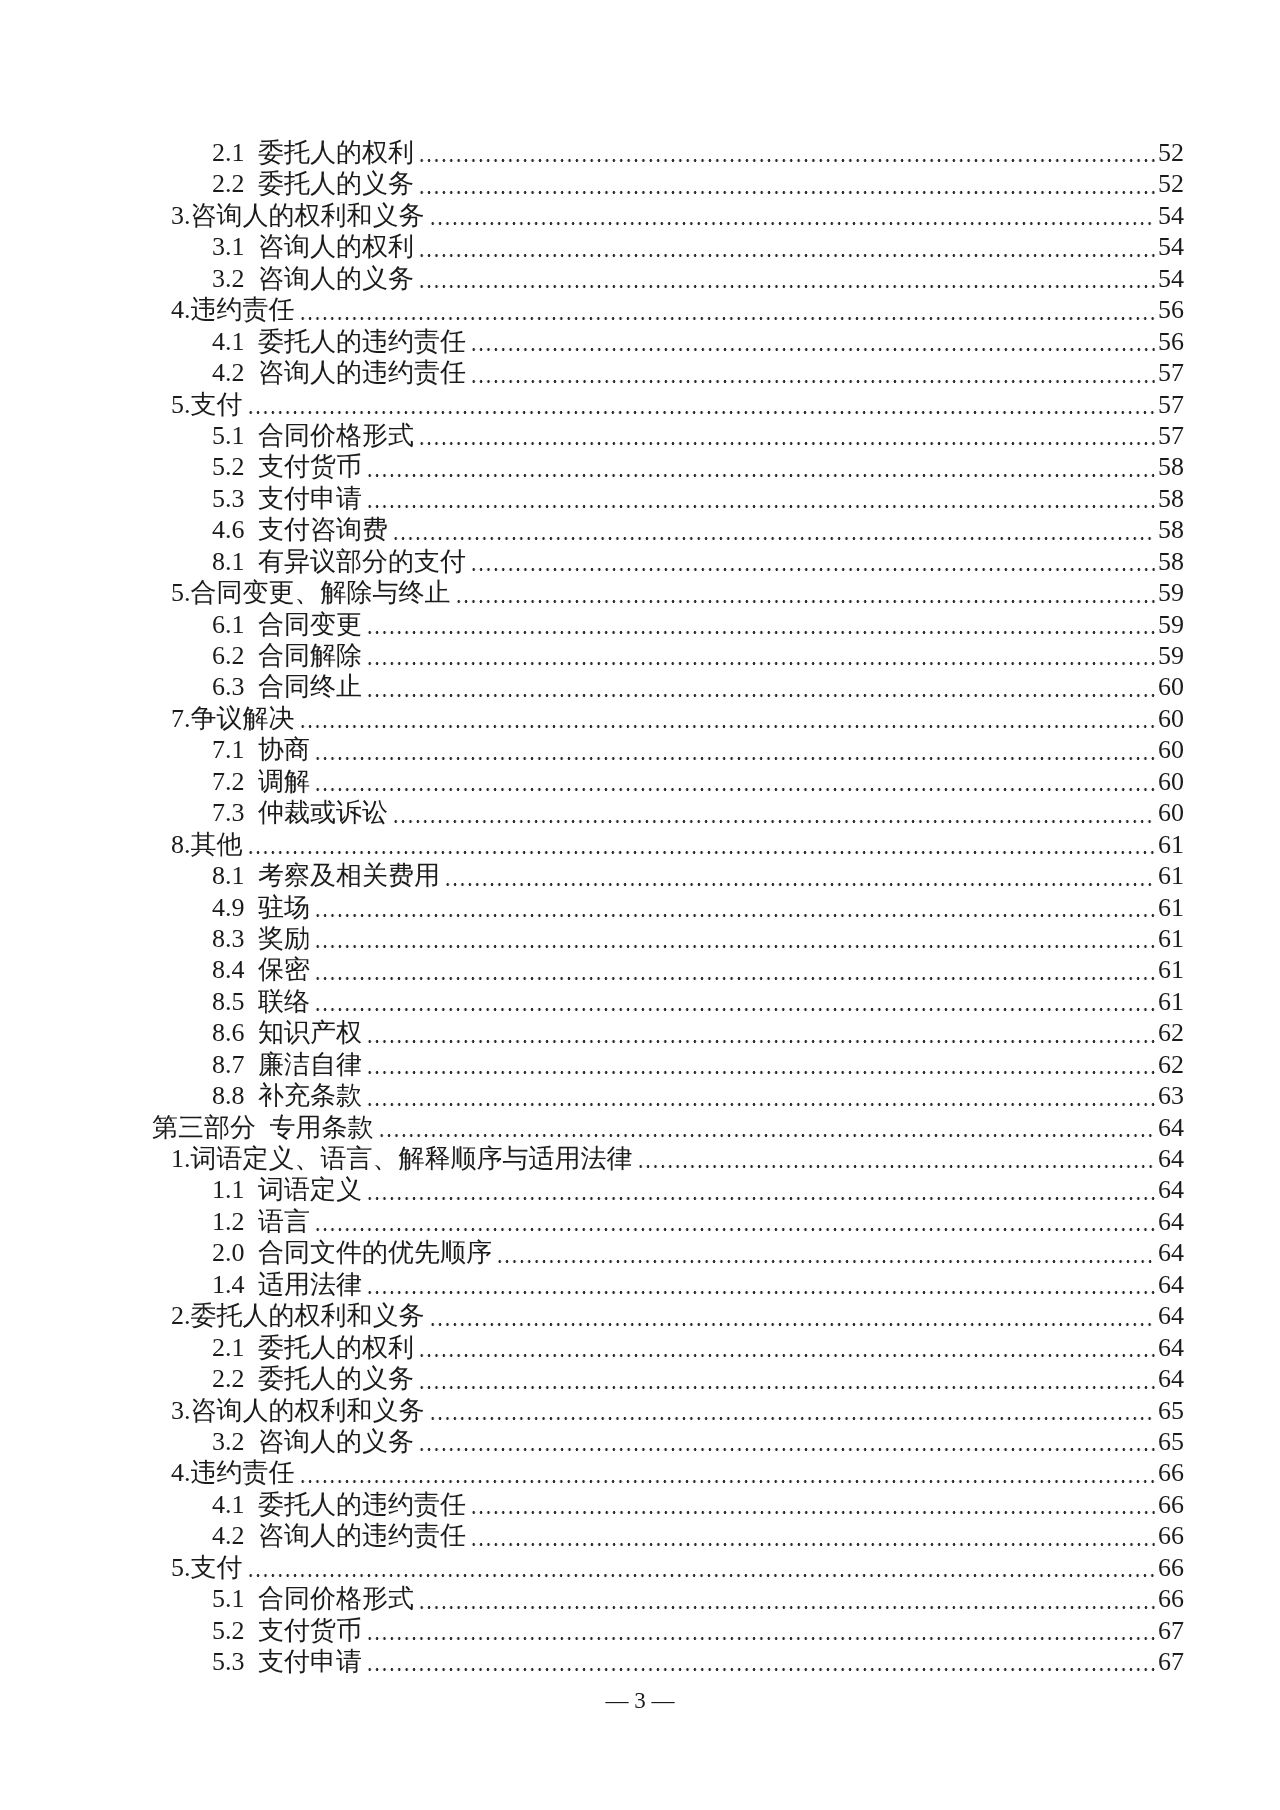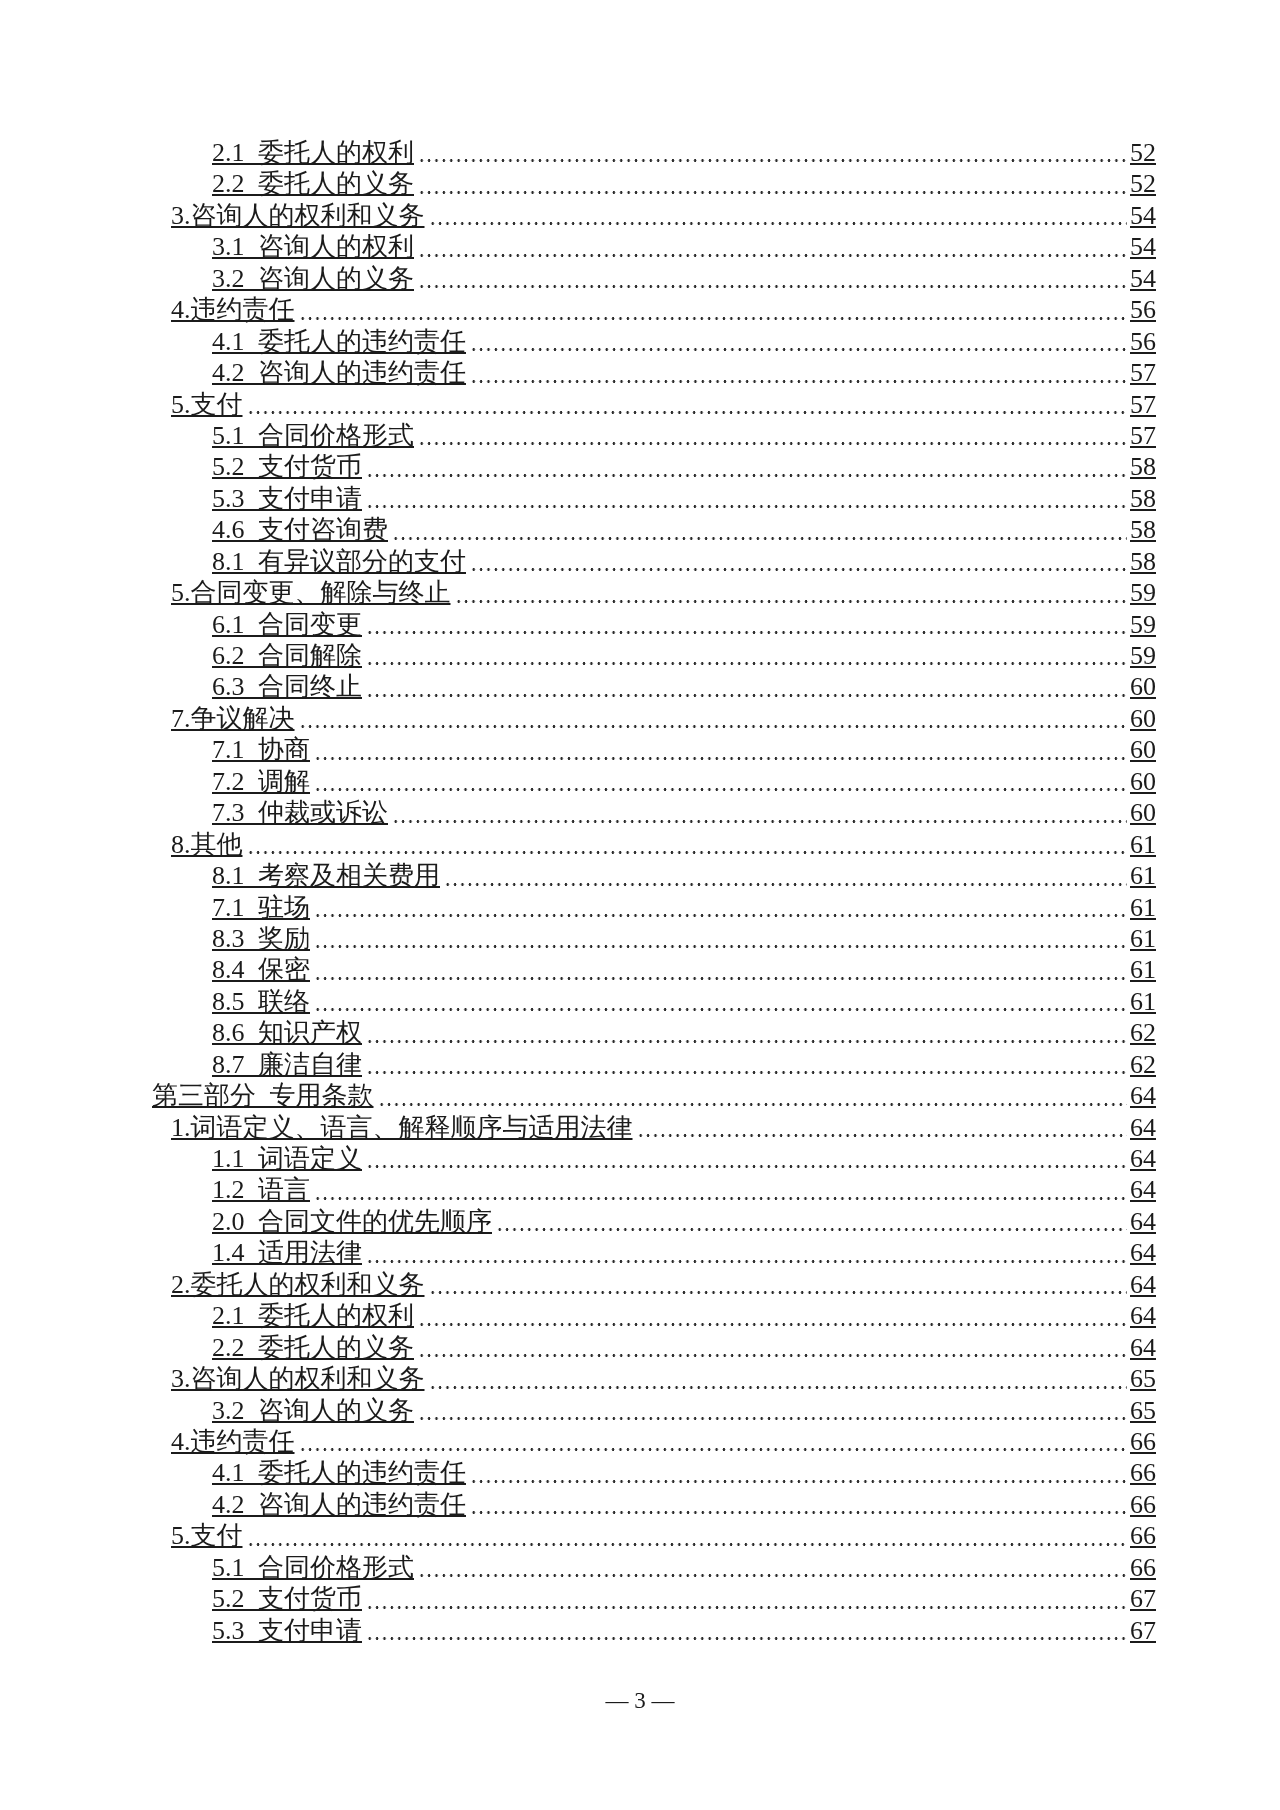--- a/index.html
+++ b/index.html
@@ -13,24 +13,23 @@
     overflow:hidden;
   }
   .page { position:absolute; inset:0; }
   .toc { position:absolute; top:137px; left:0; right:0; }
   .toc-row {
     display:flex;
     align-items:baseline;
     height:31.45px;
     line-height:31.45px;
     font-size:26px;
-    padding-right:116px;
+    padding-right:88px;
     white-space:nowrap;
     word-spacing:7px;
-    text-decoration:underline;
   }
   .toc-row.lvl0 { padding-left:152px; }
   .toc-row.lvl1 { padding-left:171px; }
   .toc-row.lvl2 { padding-left:212px; }
   .toc-row .t { flex:0 0 auto; }
   .toc-row .leader {
     flex:1 1 auto;
     align-self:flex-end;
     height:5px;
     margin:0 3px 5px 4px;
@@ -164,21 +163,21 @@
         <span class="t">8.其他</span>
         <span class="leader"></span>
         <span class="p">61</span>
       </div>
       <div class="toc-row lvl2">
         <span class="t">8.1 考察及相关费用</span>
         <span class="leader"></span>
         <span class="p">61</span>
       </div>
       <div class="toc-row lvl2">
-        <span class="t">7.1 驻场</span>
+        <span class="t">4.9 驻场</span>
         <span class="leader"></span>
         <span class="p">61</span>
       </div>
       <div class="toc-row lvl2">
         <span class="t">8.3 奖励</span>
         <span class="leader"></span>
         <span class="p">61</span>
       </div>
       <div class="toc-row lvl2">
         <span class="t">8.4 保密</span>
@@ -192,20 +191,25 @@
       </div>
       <div class="toc-row lvl2">
         <span class="t">8.6 知识产权</span>
         <span class="leader"></span>
         <span class="p">62</span>
       </div>
       <div class="toc-row lvl2">
         <span class="t">8.7 廉洁自律</span>
         <span class="leader"></span>
         <span class="p">62</span>
+      </div>
+      <div class="toc-row lvl2">
+        <span class="t">8.8 补充条款</span>
+        <span class="leader"></span>
+        <span class="p">63</span>
       </div>
       <div class="toc-row lvl0">
         <span class="t">第三部分 专用条款</span>
         <span class="leader"></span>
         <span class="p">64</span>
       </div>
       <div class="toc-row lvl1">
         <span class="t">1.词语定义、语言、解释顺序与适用法律</span>
         <span class="leader"></span>
         <span class="p">64</span>

